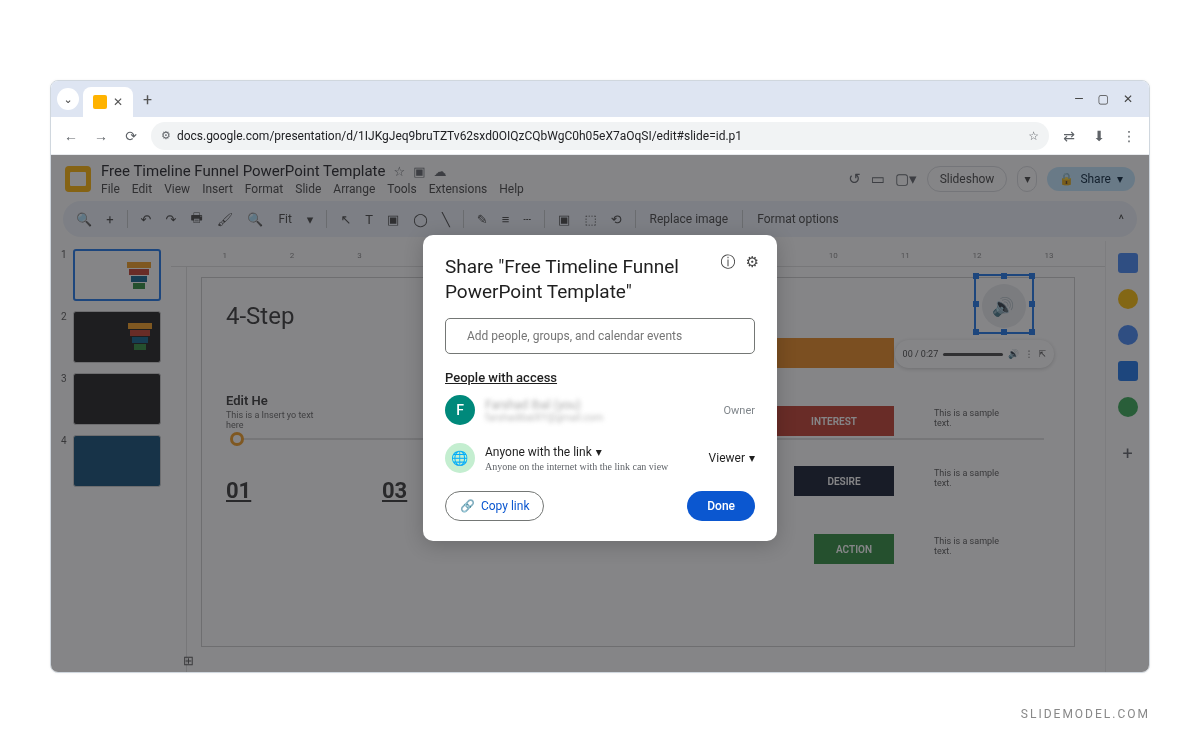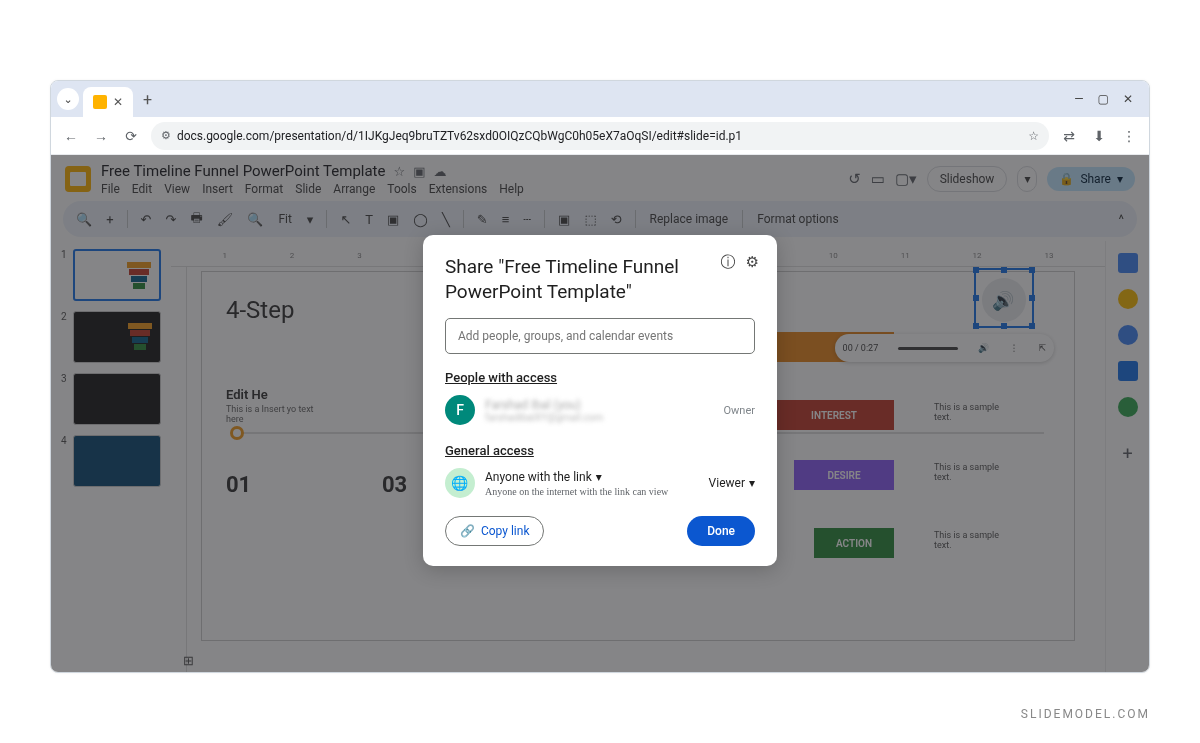--- a/index.html
+++ b/index.html
@@ -54,53 +54,53 @@
 .thumb { width:92px; height:52px; border:1px solid #ccc; border-radius:3px; background:#fff; overflow:hidden; position:relative; }
 .thumb.sel { border:2px solid #1a73e8; }
 .thumb.dark { background:#1b1b1b; }
 .thumb-funnel { position:absolute; right:8px; top:10px; width:24px; }
 .tf-row { height:6px; margin:1px auto; }
 .tf1{background:#f29b1e;width:24px;} .tf2{background:#c23a2b;width:20px;} .tf3{background:#0d5f8a;width:16px;} .tf4{background:#2a8a3a;width:12px;}
 
 .canvas-wrap { flex:1; background:#fff; position:relative; padding:10px 0; }
 .ruler-h { height:16px; background:#fff; border-bottom:1px solid #e0e0e0; display:flex; font-size:8px; color:#888; justify-content:space-around; padding:0 20px; }
 .ruler-v { position:absolute; left:0; top:26px; bottom:0; width:16px; border-right:1px solid #e0e0e0; }
-.slide-canvas { margin:4px 30px; background:#fff; border:1px solid #ccc; height:370px; position:relative; padding:24px; }
+.slide-canvas { margin:10px 30px; background:#fff; border:1px solid #ccc; height:370px; position:relative; padding:24px; }
 .slide-title { font-size:24px; color:#333; }
 .timeline { position:absolute; left:30px; right:30px; top:160px; height:2px; background:#ddd; }
 .tl-dot { position:absolute; top:-6px; width:14px; height:14px; border-radius:50%; background:#fff; border:3px solid #f29b1e; }
-.tl-num { position:absolute; top:200px; font-size:22px; font-weight:700; color:#333; }
+.tl-num { position:absolute; top:200px; font-size:22px; font-weight:700; color:#333;text-decoration:underline; }
 .edit-head { position:absolute; top:115px; font-size:13px; font-weight:600; color:#333; }
 .edit-sub { position:absolute; top:132px; font-size:9px; color:#666; width:100px; }
 
 
 .funnel-stage { position:absolute; right:180px; height:30px; display:flex; align-items:center; justify-content:center; color:#fff; font-size:10px; font-weight:600; }
 .stage-txt { position:absolute; right:60px; font-size:9px; color:#555; width:80px; }
-.fs1{top:60px;width:140px;background:#e8871e;} .fs2{top:128px;width:120px;background:#c23a2b;} .fs3{top:188px;width:100px;background:#8b5cf6;} .fs4{top:256px;width:80px;background:#2a8a3a;}
+.fs1{top:60px;width:140px;background:#e8871e;} .fs2{top:128px;width:120px;background:#c23a2b;} .fs3{top:188px;width:100px;background:#0f172a;} .fs4{top:256px;width:80px;background:#2a8a3a;}
 
 
 .audio-sel { position:absolute; top:-4px; right:40px; width:60px; height:60px; border:2px solid #1a73e8; }
 .audio-sel .handle { position:absolute; width:6px; height:6px; background:#1a73e8; }
 .audio-ico { position:absolute; top:6px; right:48px; width:44px; height:44px; border-radius:50%; background:#e8eaed; display:flex; align-items:center; justify-content:center; font-size:18px; color:#555; }
-.audio-bar { position:absolute; top:62px; right:20px; height:28px; background:#fff; border-radius:14px; box-shadow:0 1px 4px rgba(0,0,0,0.2); display:flex; align-items:center; padding:0 8px; gap:20px; font-size:9px; color:#444; }
+.audio-bar { position:absolute; top:62px; right:20px; height:28px; background:#fff; border-radius:14px; box-shadow:0 1px 4px rgba(0,0,0,0.2); display:flex; align-items:center; padding:0 8px; gap:5px; font-size:9px; color:#444; }
 .audio-track { width:60px; height:3px; background:#444; border-radius:2px; }
 
 
 .side-rail { width:44px; background:#fff; border-left:1px solid #eee; display:flex; flex-direction:column; align-items:center; gap:16px; padding-top:12px; }
 .rail-ic { width:20px; height:20px; border-radius:3px; }
 
 
 .bl-ic { position:absolute; bottom:8px; left:12px; color:#555; font-size:13px; }
 
 
 .dialog-scrim { position:absolute; inset:0; z-index:10; display:flex; align-items:flex-start; justify-content:center; padding-top:80px; }
 .share-dlg { width:354px; background:#fff; border-radius:10px; box-shadow:0 4px 20px rgba(0,0,0,0.2); padding:20px 22px; position:relative; z-index:20; }
 .dlg-title { font-size:19px; color:#1f1f1f; margin-bottom:14px; padding-right:50px; line-height:1.3; }
 .dlg-icons { position:absolute; top:18px; right:18px; display:flex; gap:10px; color:#444; font-size:15px; }
-.add-input { width:100%; border:1px solid #747775; border-radius:5px; padding:10px 12px; font-size:12px; color:#444; margin-bottom:16px; }
+.add-input { width:100%; border:1px solid #747775; border-radius:5px; padding:10px 21px; font-size:12px; color:#444; margin-bottom:16px; }
 .section-h { font-size:13px; font-weight:500; color:#1f1f1f; margin-bottom:10px;text-decoration:underline; }
 .person-row { display:flex; align-items:center; gap:10px; margin-bottom:18px; }
 .avatar { width:30px; height:30px; border-radius:50%; background:#00897b; color:#fff; display:flex; align-items:center; justify-content:center; font-size:14px; font-weight:500; }
 .person-info { flex:1; }
 .p-name { font-size:12px; color:#aaa; filter:blur(2px); }
 .p-email { font-size:10px; color:#bbb; filter:blur(2px); }
 .owner-txt { font-size:11px; color:#80868b; }
 .ga-row { display:flex; align-items:center; gap:10px; margin-top:6px; margin-bottom:18px; }
 .ga-ico { width:30px; height:30px; border-radius:50%; background:#c4eed0; display:flex; align-items:center; justify-content:center; font-size:14px; }
 .ga-title { font-size:12px; color:#1f1f1f; display:flex; align-items:center; gap:4px; }
@@ -334,21 +334,20 @@
         <input class="add-input" placeholder="Add people, groups, and calendar events" style="">
         <div class="section-h">People with access</div>
         <div class="person-row">
           <div class="avatar">F</div>
           <div class="person-info">
             <div class="p-name">Farshad Ibal (you)</div>
             <div class="p-email">farshadibalXY@gmail.com</div>
           </div>
           <div class="owner-txt">Owner</div>
         </div>
-        <div class="section-h">General access</div>
         <div class="ga-row">
           <div class="ga-ico">🌐</div>
           <div style="flex:1">
             <div class="ga-title">
               <span>Anyone with the link</span>
               <span>▾</span>
             </div>
             <div class="ga-sub">Anyone on the internet with the link can view</div>
           </div>
           <div class="viewer-sel">

